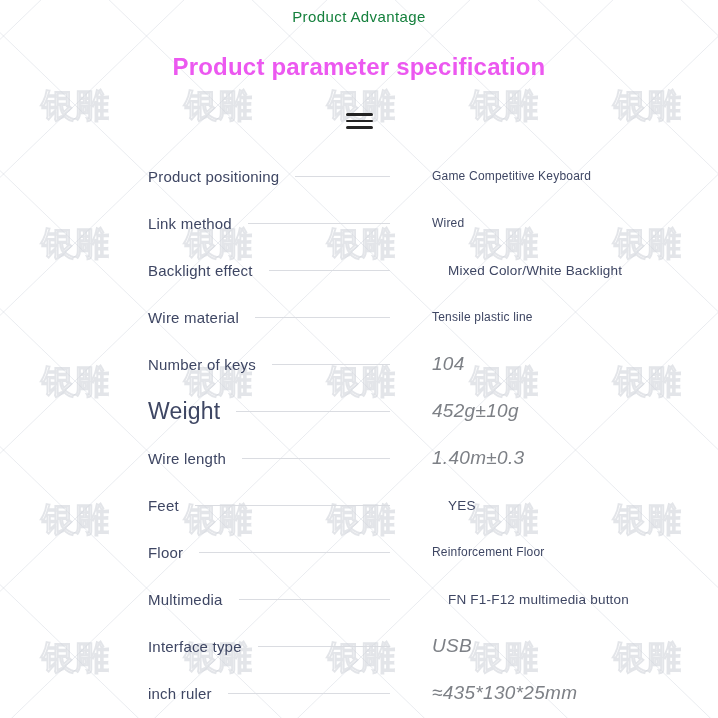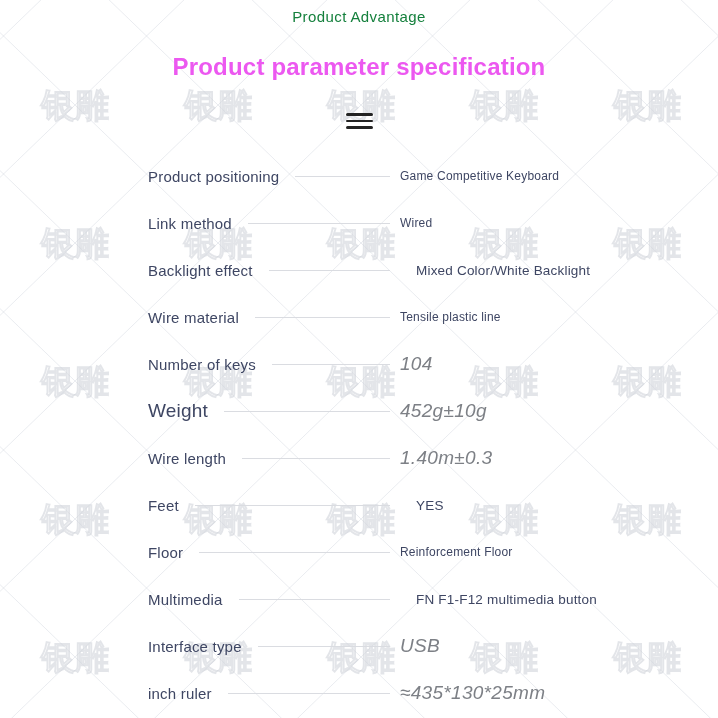--- a/index.html
+++ b/index.html
@@ -53,36 +53,37 @@
     border-radius: 1.5px;
   }
 
   .spec-list { margin-top: 24px; }
   .spec-row {
     height: 47px;
     display: flex;
     align-items: center;
     padding-left: 148px;
     padding-right: 20px;
+    gap: 32px;
   }
   .label-zone {
     width: 242px;
     flex: none;
     display: flex;
     align-items: center;
     min-width: 0;
   }
   .spec-label {
     white-space: nowrap;
     font-size: 15px;
     font-weight: 400;
     color: #3e4663;
     letter-spacing: 0.2px;
   }
-  .label-large .spec-label { font-size: 19px; }
+  .label-large .spec-label { font-size: 23px; }
   .connector-line {
     flex: 1;
     height: 1px;
     background: #dadce1;
     margin-left: 16px;
     min-width: 10px;
   }
   .spec-value {
     margin-left: 10px;
     white-space: nowrap;

